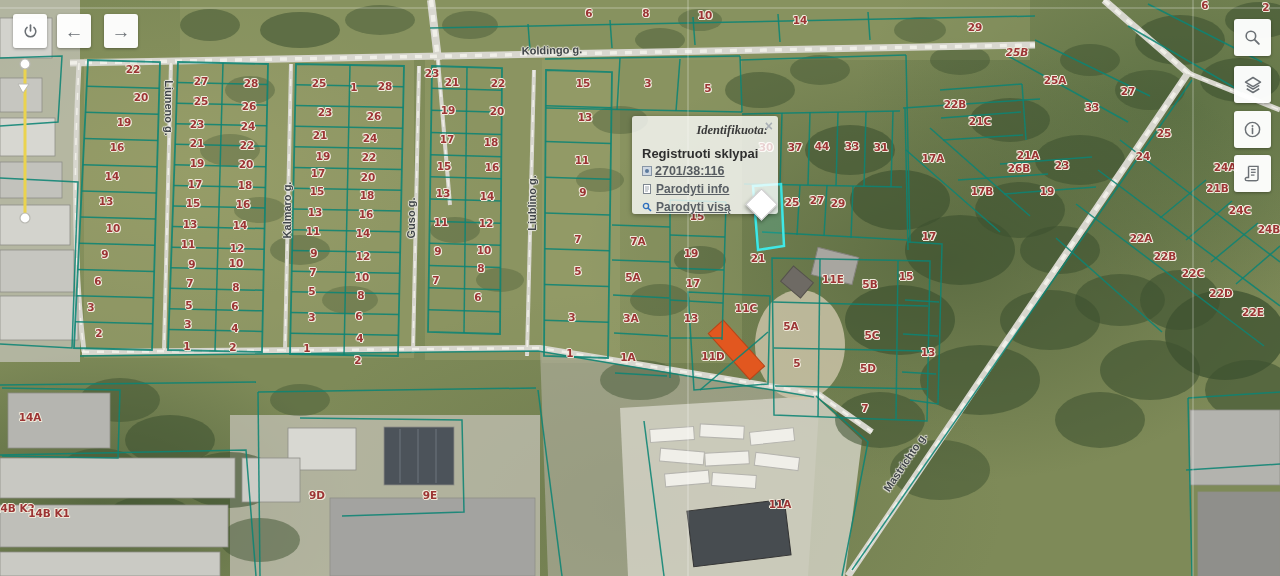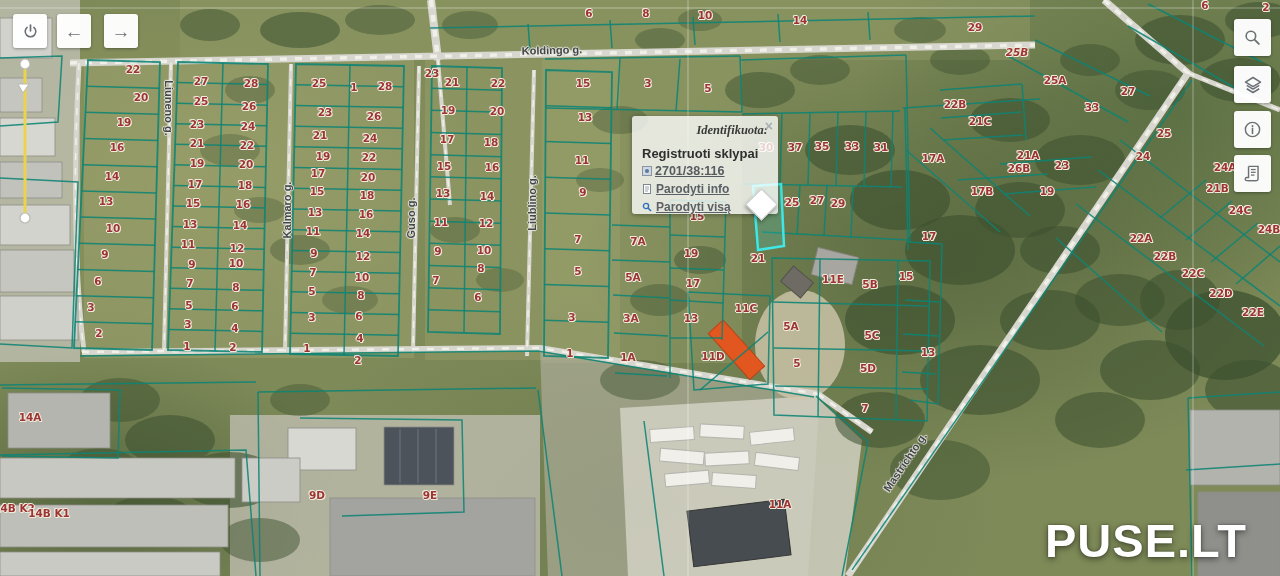--- a/index.html
+++ b/index.html
@@ -438,21 +438,21 @@
       <div class="plabel" style="left: 693px; top: 283px;">17</div>
       <div class="plabel" style="left: 691px; top: 318px;">13</div>
       <div class="plabel" style="left: 589px; top: 13px;">6</div>
       <div class="plabel" style="left: 646px; top: 13px;">8</div>
       <div class="plabel" style="left: 705px; top: 15px;">10</div>
       <div class="plabel" style="left: 800px; top: 20px;">14</div>
       <div class="plabel" style="left: 1205px; top: 5px;">6</div>
       <div class="plabel" style="left: 1266px; top: 7px;">2</div>
       <div class="plabel" style="left: 766px; top: 147px;">30</div>
       <div class="plabel" style="left: 795px; top: 147px;">37</div>
-      <div class="plabel" style="left: 822px; top: 146px;">35</div>
+      <div class="plabel" style="left: 822px; top: 146px;">44</div>
       <div class="plabel" style="left: 852px; top: 146px;">33</div>
       <div class="plabel" style="left: 881px; top: 147px;">31</div>
       <div class="plabel" style="left: 792px; top: 202px;">25</div>
       <div class="plabel" style="left: 817px; top: 200px;">27</div>
       <div class="plabel" style="left: 838px; top: 203px;">29</div>
       <div class="plabel" style="left: 758px; top: 258px;">21</div>
       <div class="plabel" style="left: 746px; top: 308px;">11C</div>
       <div class="plabel" style="left: 713px; top: 356px;">11D</div>
       <div class="plabel" style="left: 833px; top: 279px;">11E</div>
       <div class="plabel" style="left: 870px; top: 284px;">5B</div>
@@ -570,15 +570,14 @@
     <svg width="19" height="19" viewBox="0 0 24 24">
       <path d="M7 3h12v16a2 2 0 0 1-2 2H6" fill="none" stroke="#6b7075" stroke-width="1.8"></path>
       <path d="M7 3v14H4.8a2 2 0 0 0 0 4H17" fill="none" stroke="#6b7075" stroke-width="1.8"></path>
       <line x1="10" y1="7" x2="16" y2="7" stroke="#6b7075" stroke-width="1.6"></line>
       <line x1="10" y1="10.5" x2="16" y2="10.5" stroke="#6b7075" stroke-width="1.6"></line>
       <line x1="10" y1="14" x2="14.5" y2="14" stroke="#6b7075" stroke-width="1.6"></line>
     </svg>
   </div>
 
   <div id="watermark">
-    <div>PUSE.LT</div>
   </div>
 </div>
 
 </body></html>

